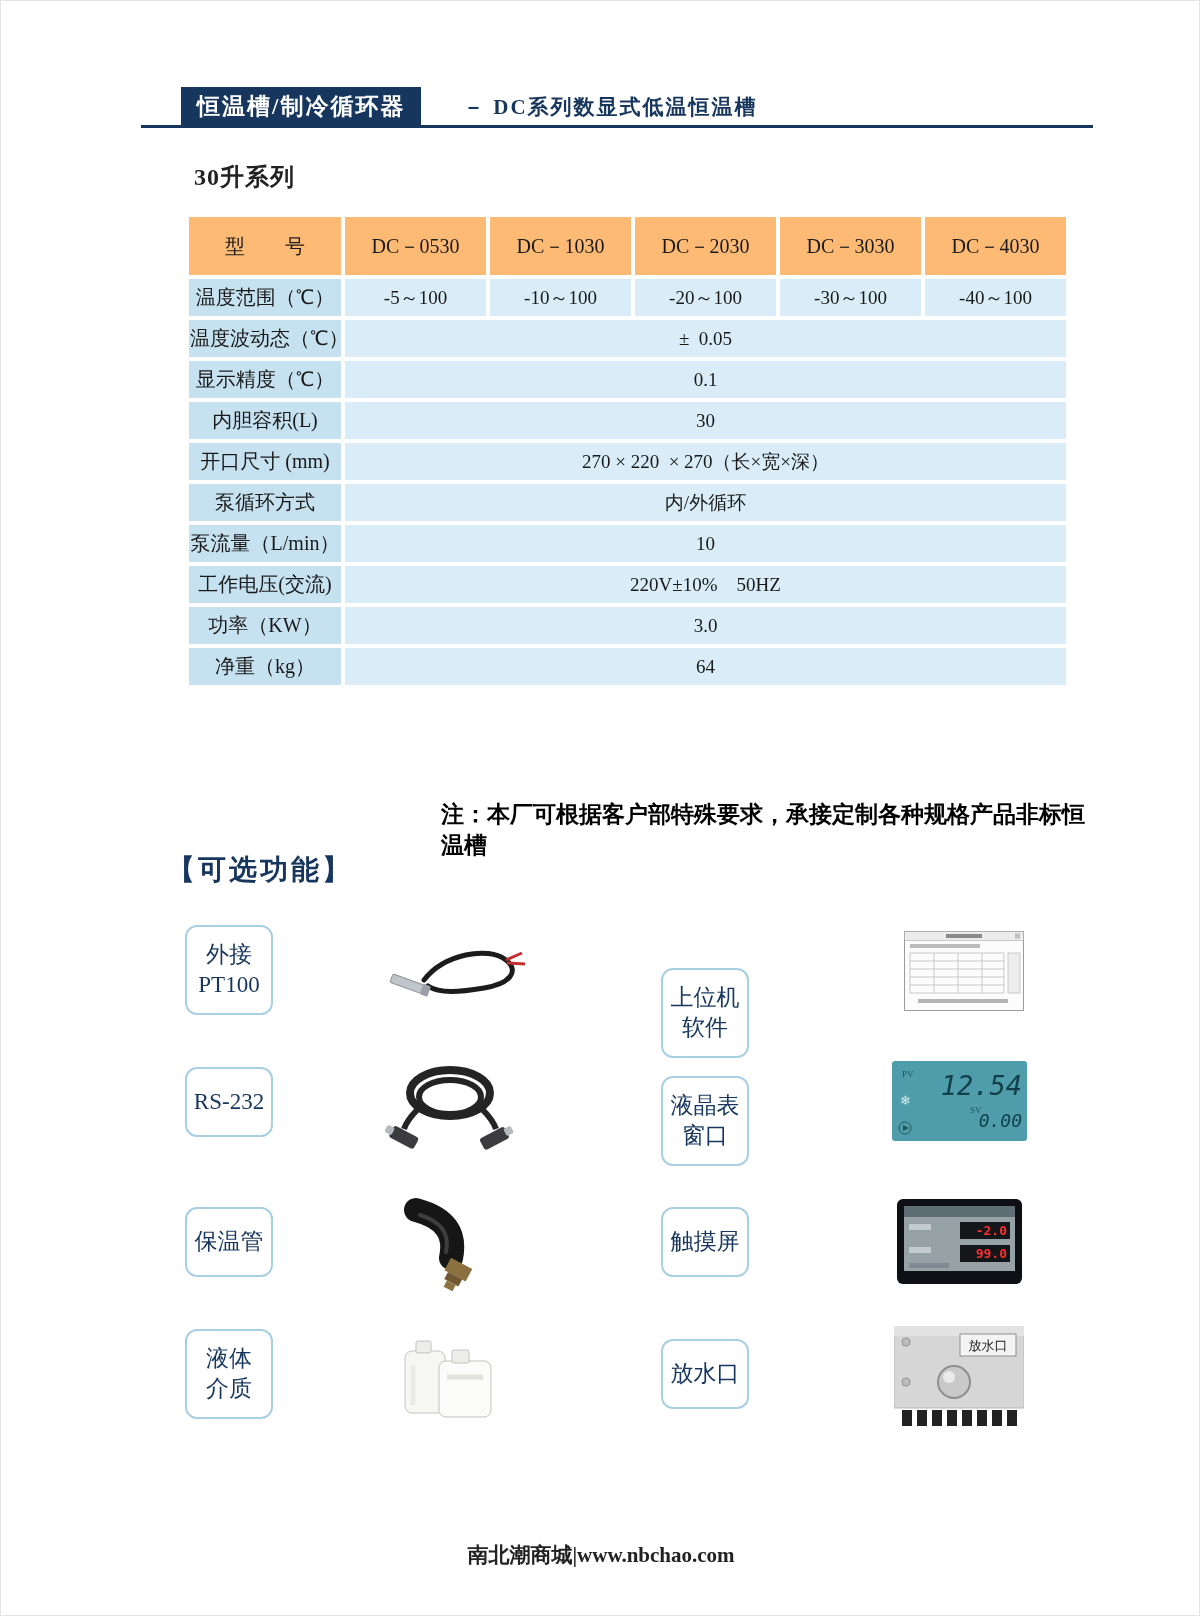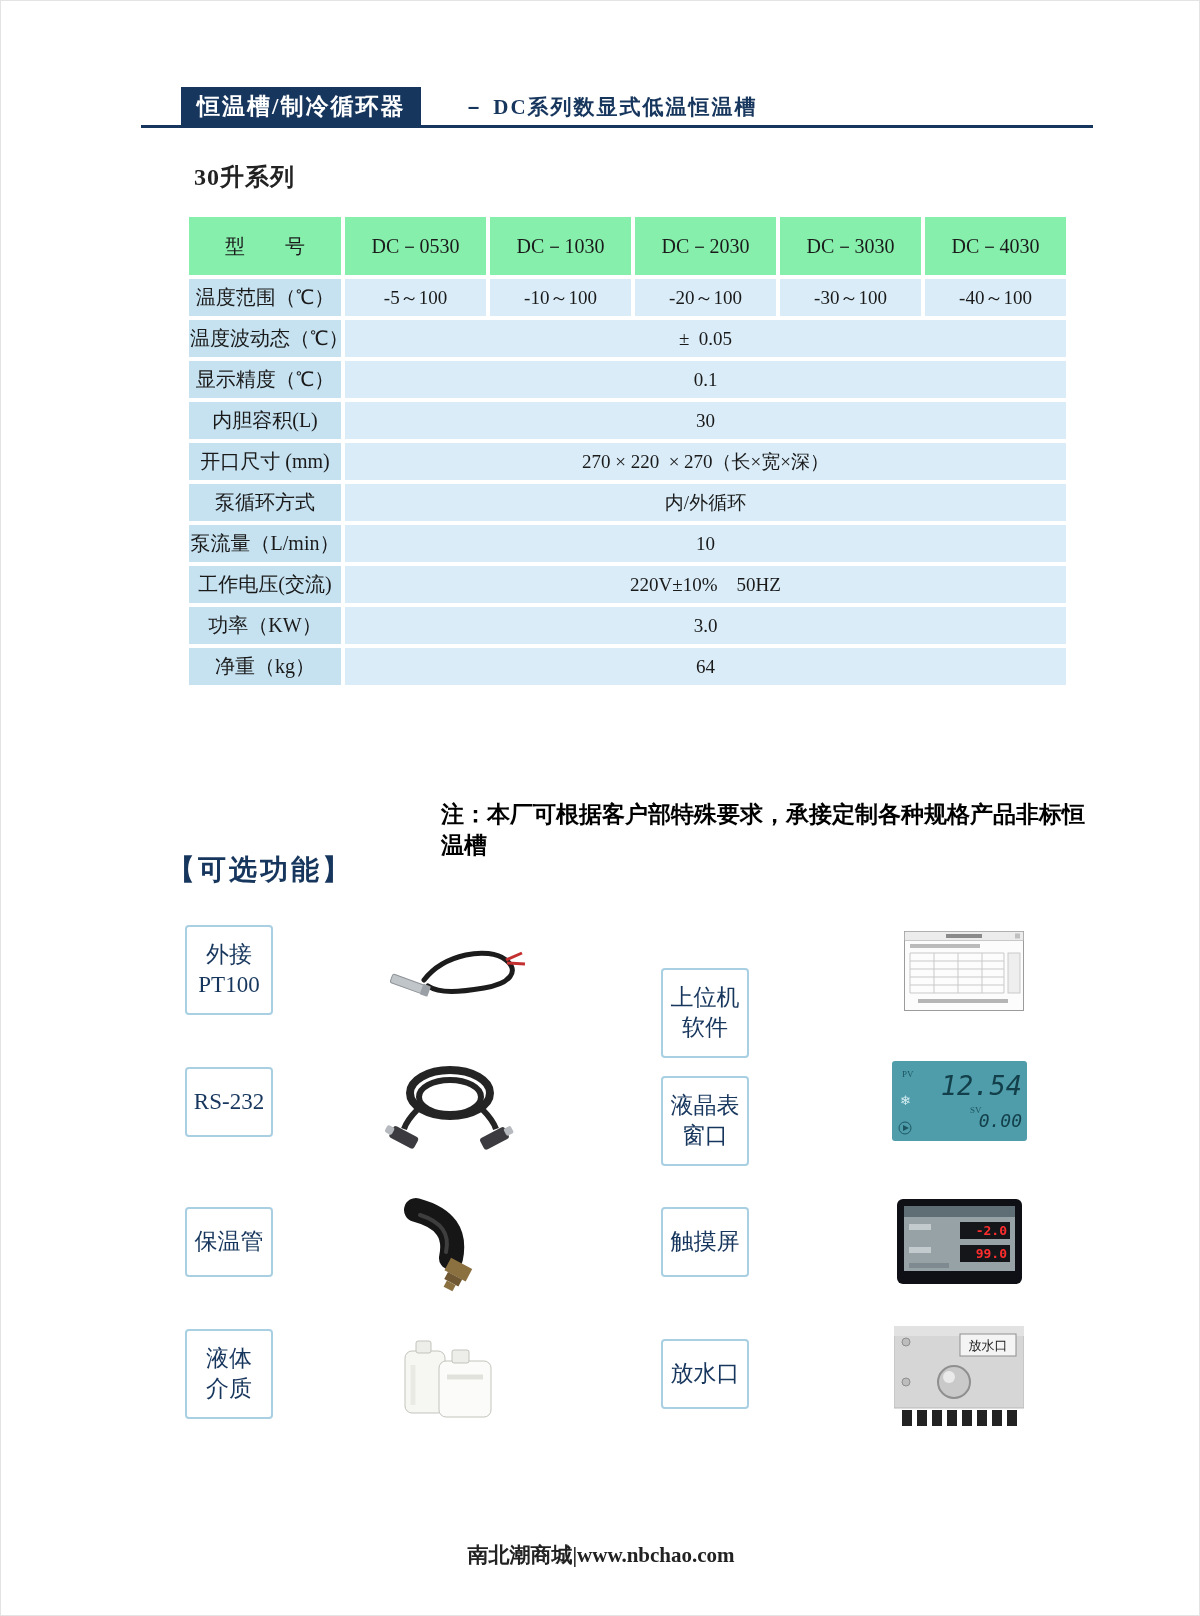--- a/index.html
+++ b/index.html
@@ -36,38 +36,38 @@
   .spec-table{
     position:absolute;left:184px;top:212px;
     border-collapse:separate;border-spacing:4px;
     table-layout:fixed;width:881px;
   }
   .spec-table th,.spec-table td{
     text-align:center;vertical-align:middle;
     white-space:pre;font-weight:normal;
     font-family:"Liberation Serif", serif;
   }
-  .spec-table th{background:#86efac;height:56px;font-size:20px;}
+  .spec-table th{background:#fdba74;height:56px;font-size:20px;}
   .spec-table td.lb{background:#c6e2f1;height:35px;font-size:20px;}
   .spec-table td.vl{background:#d9ecf7;height:35px;font-size:19px;}
   col.c-label{width:152px;}
   col.c-data{width:141px;}
   
   .note{
     position:absolute;left:440px;top:798px;width:660px;
     font-size:23px;font-weight:bold;color:#000;
   }
   
   .opt-title{
     position:absolute;left:166px;top:850px;
     font-size:28px;font-weight:bold;color:#17365d;letter-spacing:3px;
   }
   .opt-label{
     position:absolute;width:84px;
-    border:2px solid #a9cfe2;border-radius:4px;background:#ffffff;
+    border:2px solid #a9cfe2;border-radius:12px;background:#ffffff;
     color:#17365d;font-size:23px;line-height:1.3;
     display:flex;flex-direction:column;align-items:center;justify-content:center;
     text-align:center;
   }
   .opt-label.two{height:86px;}
   .opt-label.one{height:66px;}
   .opt-img{position:absolute;padding-left:48px;}
   
   .footer{
     position:absolute;left:0;top:1540px;width:1200px;

